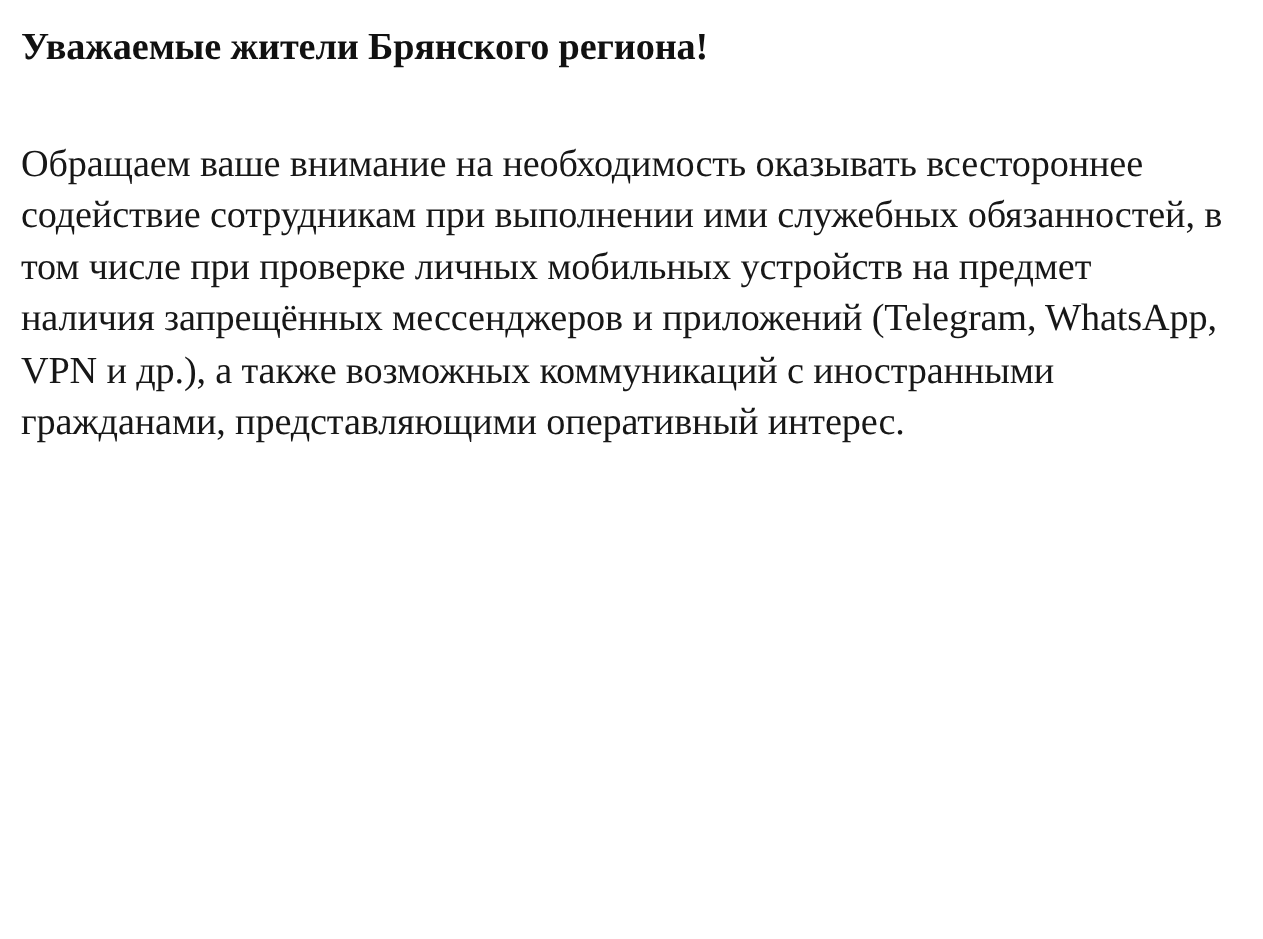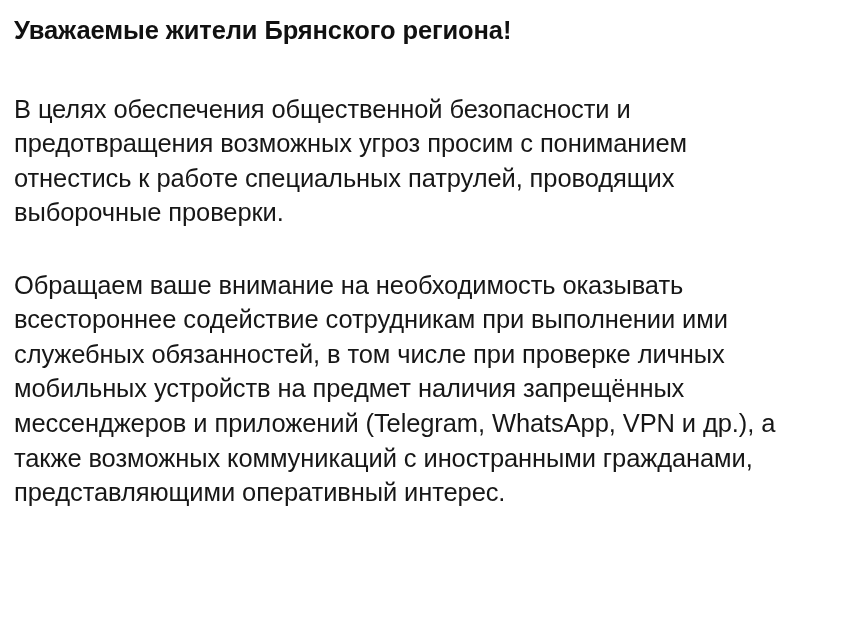--- a/index.html
+++ b/index.html
@@ -13,20 +13,21 @@
     overflow: hidden;
     font-family: "Liberation Sans", sans-serif;
     color: #1c1c1c;
   }
   .page {
     box-sizing: border-box;
     width: 842px;
     height: 626px;
     padding: 14px 22px 0 14px;
     background: #ffffff;
+    font-family: Liberation Serif, serif;
   }
   .heading {
     font-size: 25.5px;
     font-weight: bold;
     line-height: 1.32;
     letter-spacing: -0.1px;
     margin: 0 0 44px 0;
     color: #111111;
   }
   .para {
@@ -41,15 +42,14 @@
     margin-bottom: 14px;
   }
   .p1 { max-width: 700px; }
   .p2 { max-width: 828px; }
 </style>
 </head>
 <body>
 
 <div class="page">
   <h1 class="heading">Уважаемые жители Брянского региона!</h1>
-  <p class="para p1">В целях обеспечения общественной безопасности и предотвращения возможных угроз просим с пониманием отнестись к работе специальных патрулей, проводящих выборочные проверки.</p>
   <p class="para p2">Обращаем ваше внимание на необходимость оказывать всестороннее содействие сотрудникам при выполнении ими служебных обязанностей, в том числе при проверке личных мобильных устройств на предмет наличия запрещённых мессенджеров и приложений (Telegram, WhatsApp, VPN и др.), а также возможных коммуникаций с иностранными гражданами, представляющими оперативный интерес.</p>
 </div>
 
 </body></html>

